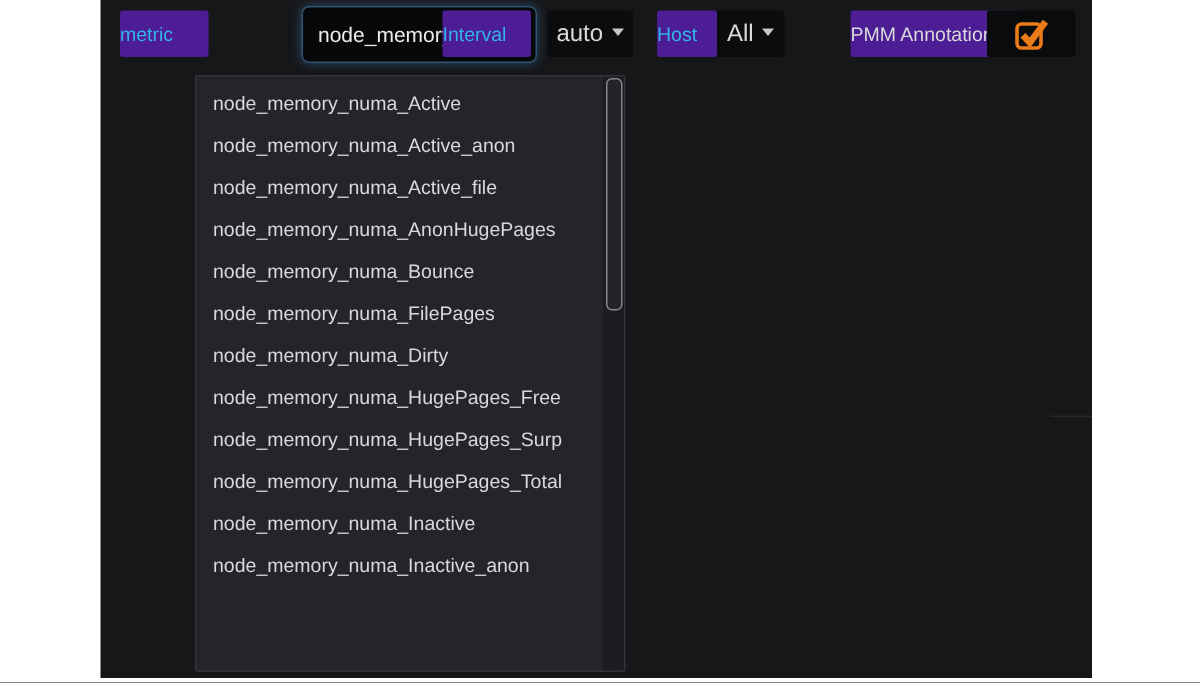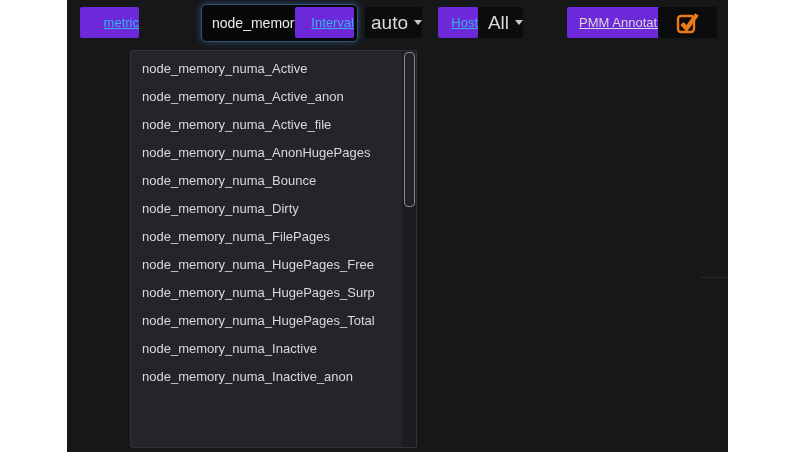--- a/index.html
+++ b/index.html
@@ -9,26 +9,26 @@
     overflow:hidden;position:relative;
   }
   .stage{position:absolute;left:0;top:0;width:800px;height:455px;}
   .abs{position:absolute;box-sizing:border-box;}
 
   
   .canvas{left:67px;top:0;width:661px;height:452px;background:#161719;}
 
   
   .lbl{
-    height:31px;top:7px;background:#6d28d9;color:#33b5e5;
-    font-size:13px;line-height:31px;text-align:right;border-radius:2px;text-decoration:underline;
+    height:31px;top:7px;background:#4c1d95;color:#33b5e5;
+    font-size:13px;line-height:31px;text-align:left;border-radius:2px;
   }
   .val{
     height:31px;top:7px;background:#0b0c0e;color:#d8d9da;
-    font-size:19px;line-height:31px;text-align:right;border-radius:2px;
+    font-size:16px;line-height:31px;text-align:center;border-radius:2px;
     cursor:pointer;white-space:nowrap;
   }
   .lbl-light{color:#d8d9da;margin-left:21px;}
   .caret{
     display:inline-block;width:0;height:0;margin-left:6px;vertical-align:middle;
     border-left:4px solid transparent;border-right:4px solid transparent;
     border-top:5px solid #c7c8ca;position:relative;top:-1px;
   }
   .metric-input{
     left:134px;top:4px;width:157px;height:38px;
@@ -102,23 +102,23 @@
 
           <div class="dd-item">node_memory_numa_Active_anon</div>
 
           <div class="dd-item">node_memory_numa_Active_file</div>
 
           <div class="dd-item">node_memory_numa_AnonHugePages</div>
 
 
           <div class="dd-item">node_memory_numa_Bounce</div>
 
+          <div class="dd-item">node_memory_numa_FilePages</div>
+
           <div class="dd-item">node_memory_numa_Dirty</div>
-
-          <div class="dd-item">node_memory_numa_FilePages</div>
 
           <div class="dd-item">node_memory_numa_HugePages_Free</div>
 
           <div class="dd-item">node_memory_numa_HugePages_Surp</div>
 
           <div class="dd-item">node_memory_numa_HugePages_Total</div>
 
           <div class="dd-item">node_memory_numa_Inactive</div>
 
           <div class="dd-item">node_memory_numa_Inactive_anon</div>

